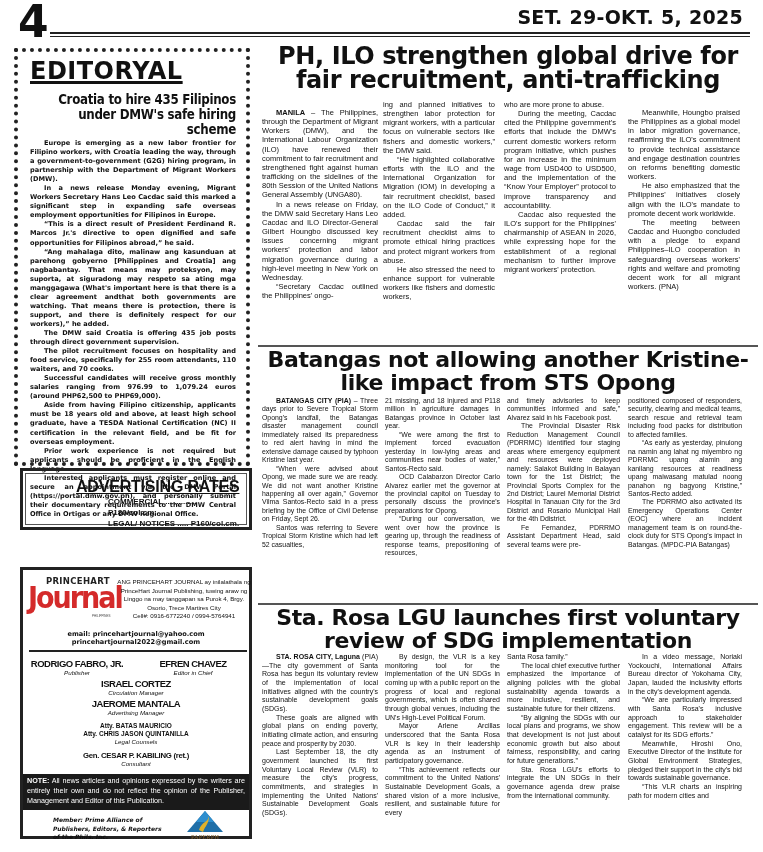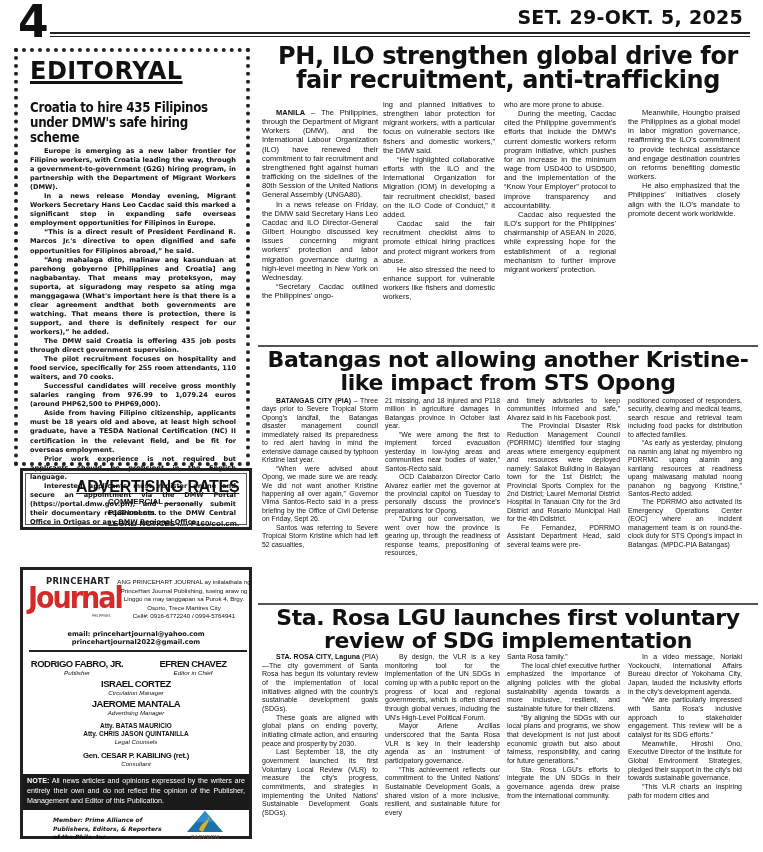--- a/index.html
+++ b/index.html
@@ -8,21 +8,21 @@
 
   .header { position: absolute; left: 0; top: 0; width: 763px; height: 40px; }
   .page-num { position: absolute; left: 18px; top: 0px; font-family: "DejaVu Sans", sans-serif; font-weight: 900; font-size: 44px; line-height: 44px; }
   .header-rule { position: absolute; left: 50px; top: 32px; width: 700px; height: 5px; border-top: 2px solid #222; border-bottom: 1px solid #222; }
   .issue-date { position: absolute; right: 20px; top: 6px; font-family: "DejaVu Sans", sans-serif; font-weight: 900; font-size: 19px; letter-spacing: 0.3px; }
 
   
   .editorial { position: absolute; left: 14px; top: 48px; width: 236px; height: 418px; padding: 6px 10px 4px 12px;
     border: 4px dotted #222; border-width: 4px; }
   .ed-title { font-family: "DejaVu Sans", sans-serif; font-weight: 900; font-size: 24px; text-decoration: underline; text-decoration-thickness: 3px; letter-spacing: 0.5px; line-height: 26px; }
-  .ed-headline { font-family: "DejaVu Sans Condensed", "DejaVu Sans", sans-serif; font-weight: 900; font-size: 13.2px; line-height: 15px; text-align: left; margin-top: 16px; letter-spacing: -0.3px; }
+  .ed-headline { font-family: "DejaVu Sans Condensed", "DejaVu Sans", sans-serif; font-weight: 900; font-size: 13.2px; line-height: 15px; text-align: right; margin-top: 8px; letter-spacing: -0.3px; }
   .ed-body { font-family: "DejaVu Sans", sans-serif; font-weight: 700; font-size: 6.6px; line-height: 9.05px; text-align: justify; margin-top: 2px; }
   .ed-body p { text-indent: 14px; }
 
   .ad-rates { position: absolute; left: 20px; top: 468px; width: 232px; height: 62px; border: 3px solid #222; padding: 2px; }
   .ad-inner { border: 1px solid #555; width: 100%; height: 100%; padding: 4px 0 0 42px; }
   .ad-title { font-family: "Liberation Sans", sans-serif; font-weight: 700; font-size: 16px; text-decoration: underline; margin-left: 8px; letter-spacing: -0.2px; }
   .ad-line { font-family: "Liberation Sans", sans-serif; font-weight: 700; font-size: 8px; line-height: 11px; margin-left: 40px; }
 
   .masthead { position: absolute; left: 20px; top: 567px; width: 232px; height: 272px; border: 3px solid #222; }
   .logo { position: absolute; left: 5px; top: 4px; width: 88px; height: 46px; }
@@ -163,20 +163,21 @@
   <p>He also stressed the need to enhance support for vulnerable workers like fishers and domestic workers,</p>
 </div>
 <div class="col a1-col" style="left:504px; top:100px; width:112px;">
   <p class="noind">who are more prone to abuse.</p>
   <p>During the meeting, Cacdac cited the Philippine government's efforts that include the DMW's current domestic workers reform program initiative, which pushes for an increase in the minimum wage from USD400 to USD500, and the implementation of the “Know Your Employer” protocol to improve transparency and accountability.</p>
   <p>Cacdac also requested the ILO's support for the Philippines' chairmanship of ASEAN in 2026, while expressing hope for the establishment of a regional mechanism to further improve migrant workers' protection.</p>
 </div>
 <div class="col a1-col" style="left:628px; top:108px; width:112px;">
   <p>Meanwhile, Houngbo praised the Philippines as a global model in labor migration governance, reaffirming the ILO's commitment to provide technical assistance and engage destination countries on reforms benefiting domestic workers.</p>
   <p>He also emphasized that the Philippines' initiatives closely align with the ILO's mandate to promote decent work worldwide.</p>
+  <p>The meeting between Cacdac and Huongbo concluded with a pledge to expand Philippines–ILO cooperation in safeguarding overseas workers' rights and welfare and promoting decent work for all migrant workers. (PNA)</p>
 </div>
 
 <div class="rule-h" style="left:258px; top:345px; width:500px;"></div>
 
 <div class="art-head" style="left:258px; top:348px; width:500px; font-size:22px; line-height:23px;">
   <div>Batangas not allowing another Kristine-</div>
   <div>like impact from STS Opong</div>
 </div>
 
 <div class="col a2-col" style="left:262px; top:397px; width:116px;">

